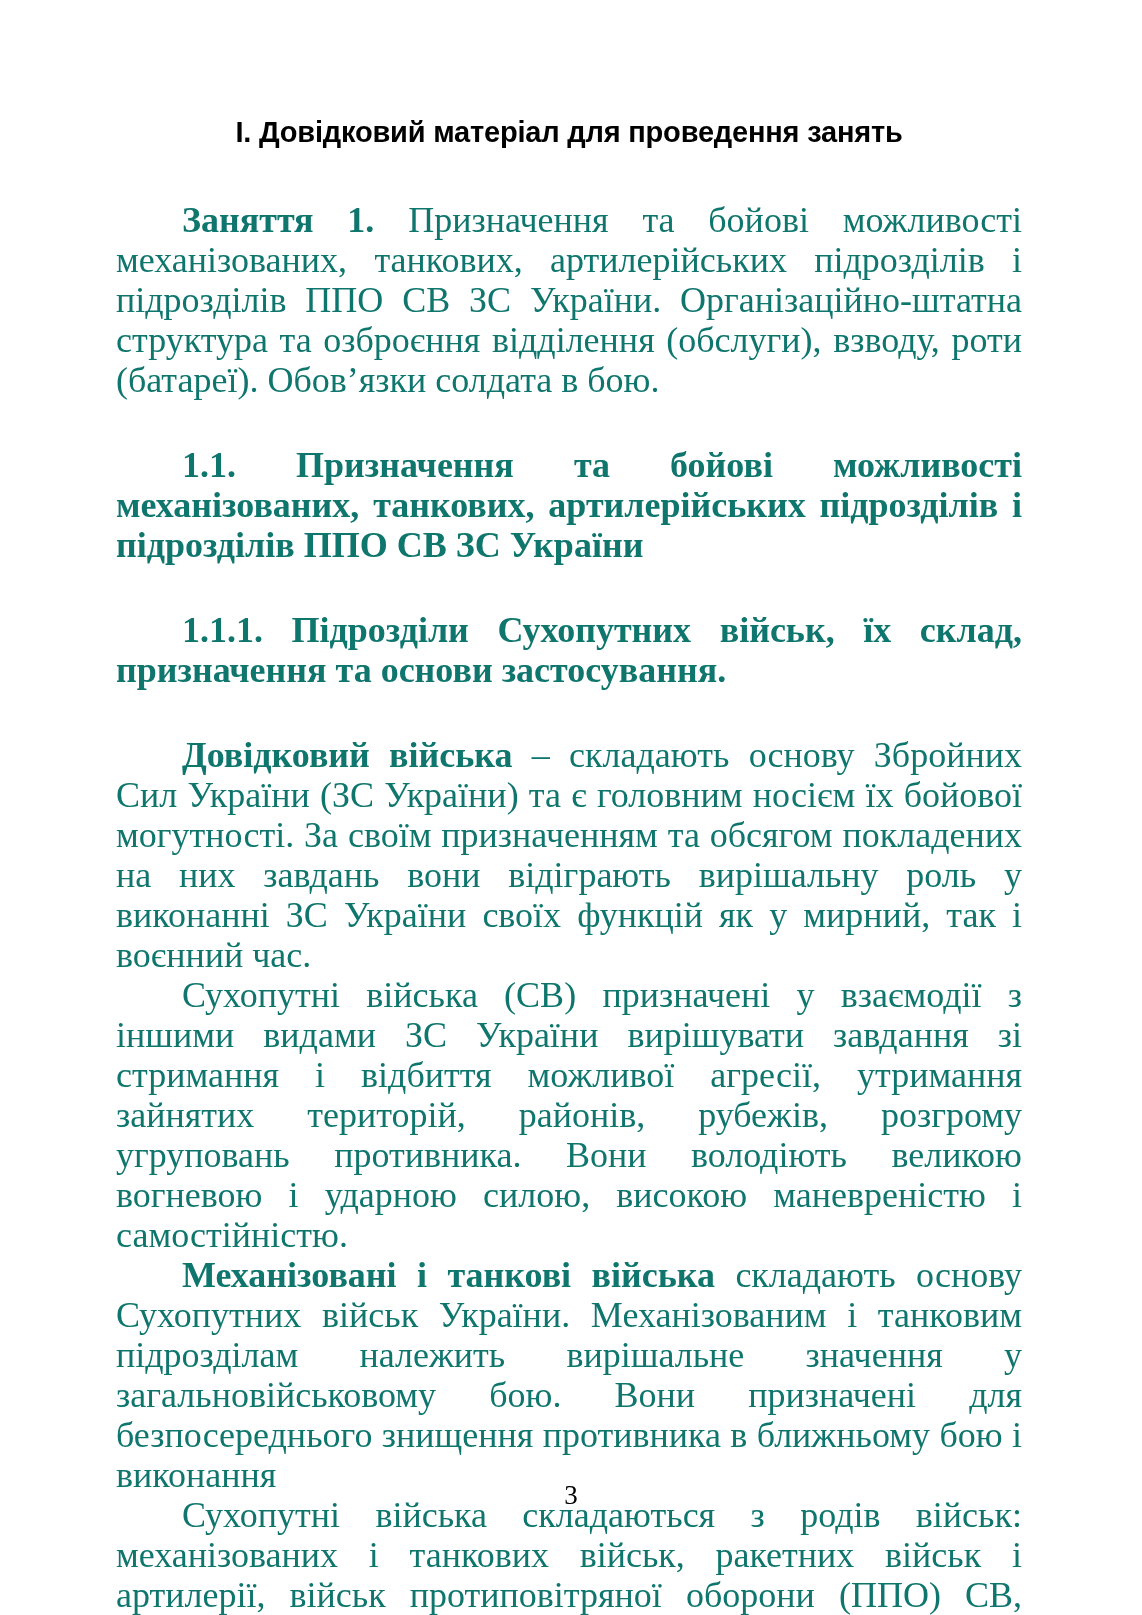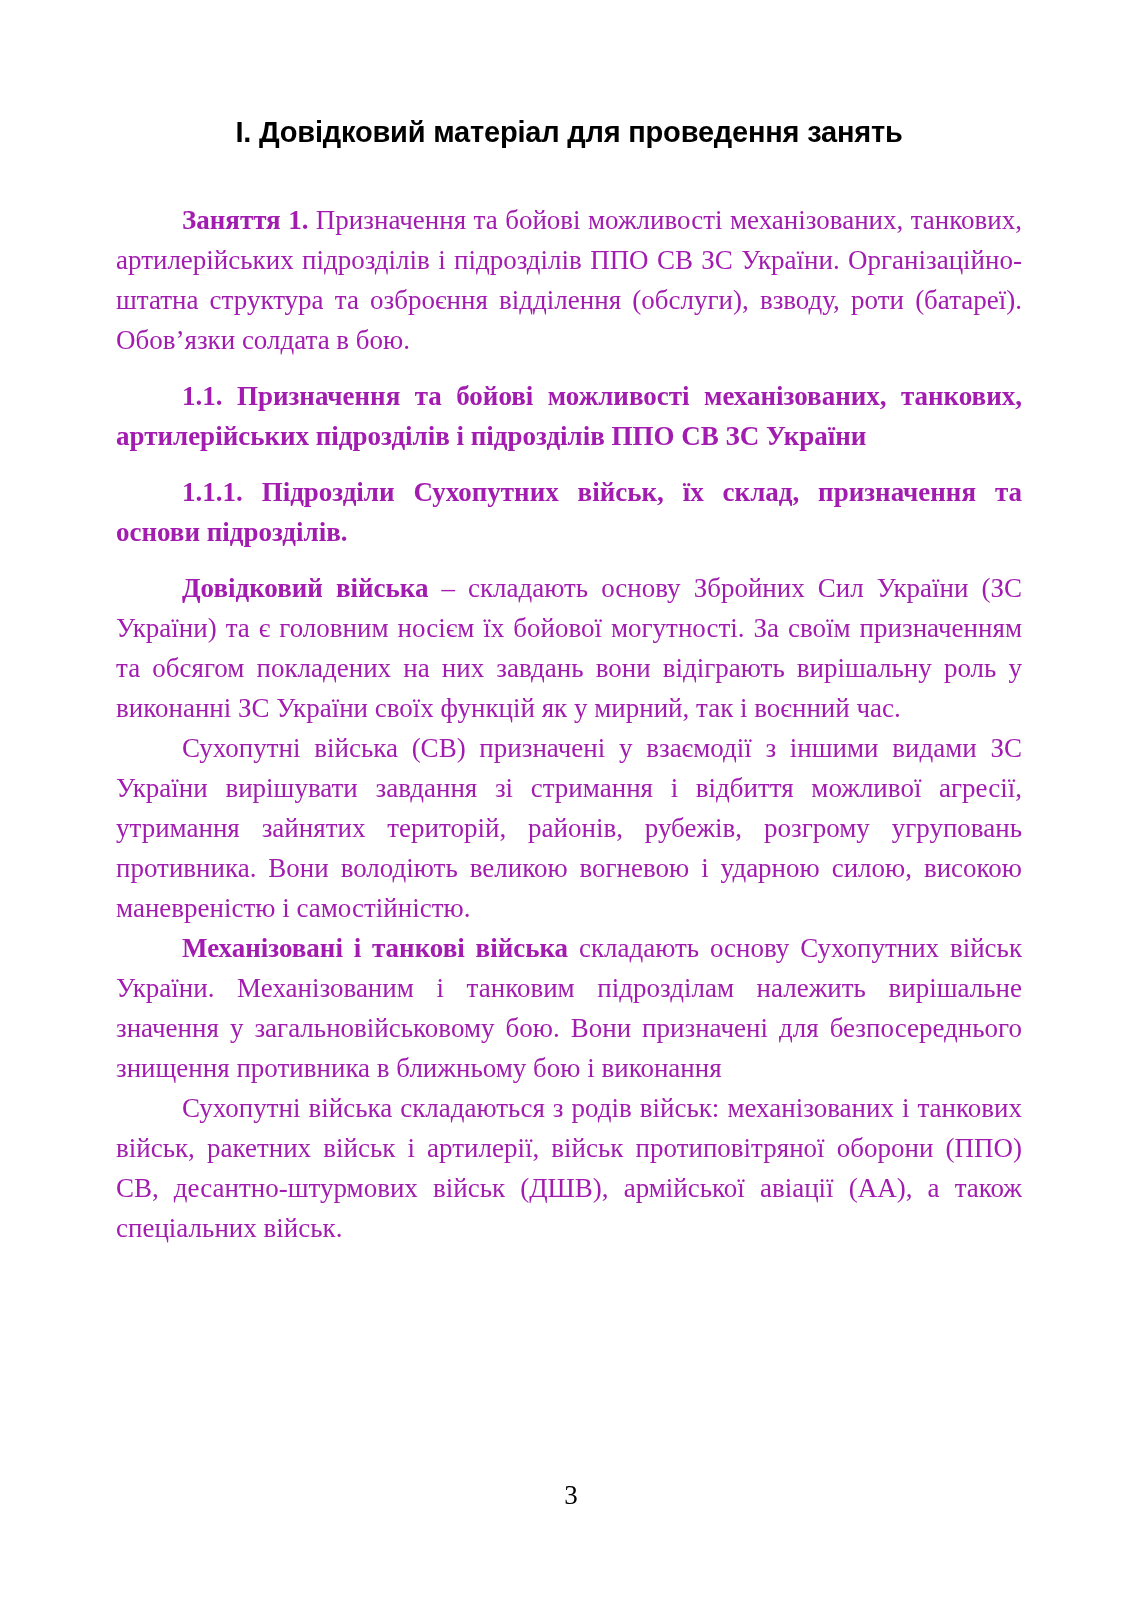--- a/index.html
+++ b/index.html
@@ -39,38 +39,38 @@
   .title-block-1 {
     margin-top: 112px;
   }
   .title-block-2 {
     margin-top: 47px;
   }
 
   
   .body-text {
     font-family: "Liberation Serif", "DejaVu Serif", serif;
-    font-size: 27px;
+    font-size: 36px;
     line-height: 40px;
-    color: #a21caf;
+    color: #0f766e;
     text-align: justify;
     text-justify: inter-word;
     margin: 0;
     padding: 0;
     hyphens: none;
   }
   .para {
     text-indent: 66px;
     margin: 0;
   }
   .para-gap-lg {
     margin-top: 38px;
   }
   .para-gap-md {
-    margin-top: 16px;
+    margin-top: 45px;
   }
   .bold {
     font-weight: bold;
   }
   .section-head {
     font-weight: bold;
     text-indent: 66px;
   }
 
   
@@ -97,21 +97,21 @@
       <div class="doc-title">I. Довідковий матеріал для проведення занять</div>
     </div>
 
     <div class="title-block-2">
     </div>
 
     <p class="body-text para para-gap-lg"><span class="bold">Заняття 1.</span><span> Призначення та бойові можливості механізованих, танкових, артилерійських підрозділів і підрозділів ППО СВ ЗС України. Організаційно-штатна структура та озброєння відділення (обслуги), взводу, роти (батареї). Обов’язки солдата в бою.</span></p>
 
     <p class="body-text para section-head para-gap-md">1.1. Призначення та бойові можливості механізованих, танкових, артилерійських підрозділів і підрозділів ППО СВ ЗС України</p>
 
-    <p class="body-text para section-head para-gap-md">1.1.1. Підрозділи Сухопутних військ, їх склад, призначення та основи підрозділів.</p>
+    <p class="body-text para section-head para-gap-md">1.1.1. Підрозділи Сухопутних військ, їх склад, призначення та основи застосування.</p>
 
     <p class="body-text para para-gap-md"><span class="bold">Довідковий війська</span><span> – складають основу Збройних Сил України (ЗС України) та є головним носієм їх бойової могутності. За своїм призначенням та обсягом покладених на них завдань вони відіграють вирішальну роль у виконанні ЗС України своїх функцій як у мирний, так і воєнний час.</span></p>
 
     <p class="body-text para"><span>Сухопутні війська (СВ) призначені у взаємодії з іншими видами ЗС України вирішувати завдання зі стримання і відбиття можливої агресії, утримання зайнятих територій, районів, рубежів, розгрому угруповань противника. Вони володіють великою вогневою і ударною силою, високою маневреністю і самостійністю.</span></p>
 
     <p class="body-text para"><span class="bold">Механізовані і танкові війська</span><span> складають основу Сухопутних військ України. Механізованим і танковим підрозділам належить вирішальне значення у загальновійськовому бою. Вони призначені для безпосереднього знищення противника в ближньому бою і виконання</span></p>
 
     <p class="body-text para"><span>Сухопутні війська складаються з родів військ: механізованих і танкових військ, ракетних військ і артилерії, військ протиповітряної оборони (ППО) СВ, десантно-штурмових військ (ДШВ), армійської авіації (АА), а також спеціальних військ.</span></p>
 
   </div>

